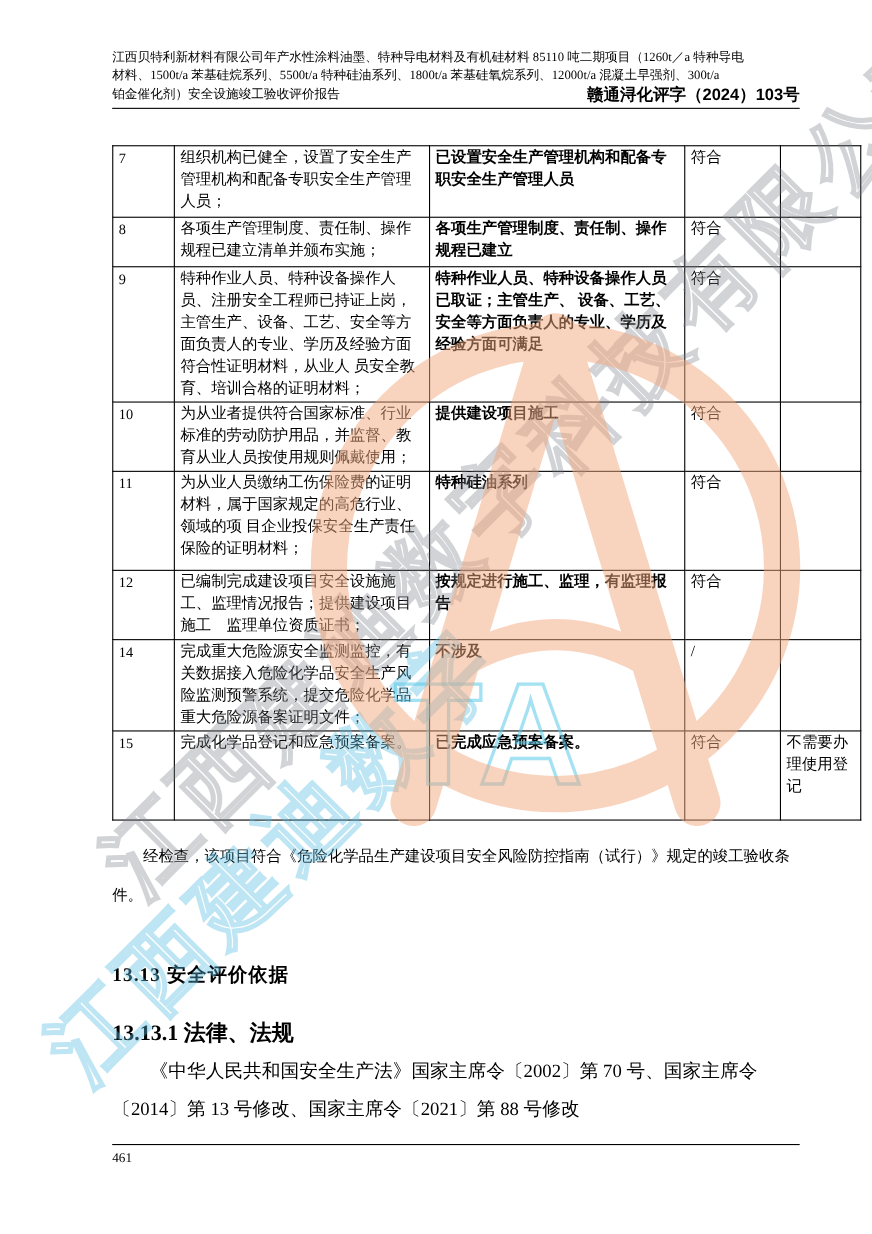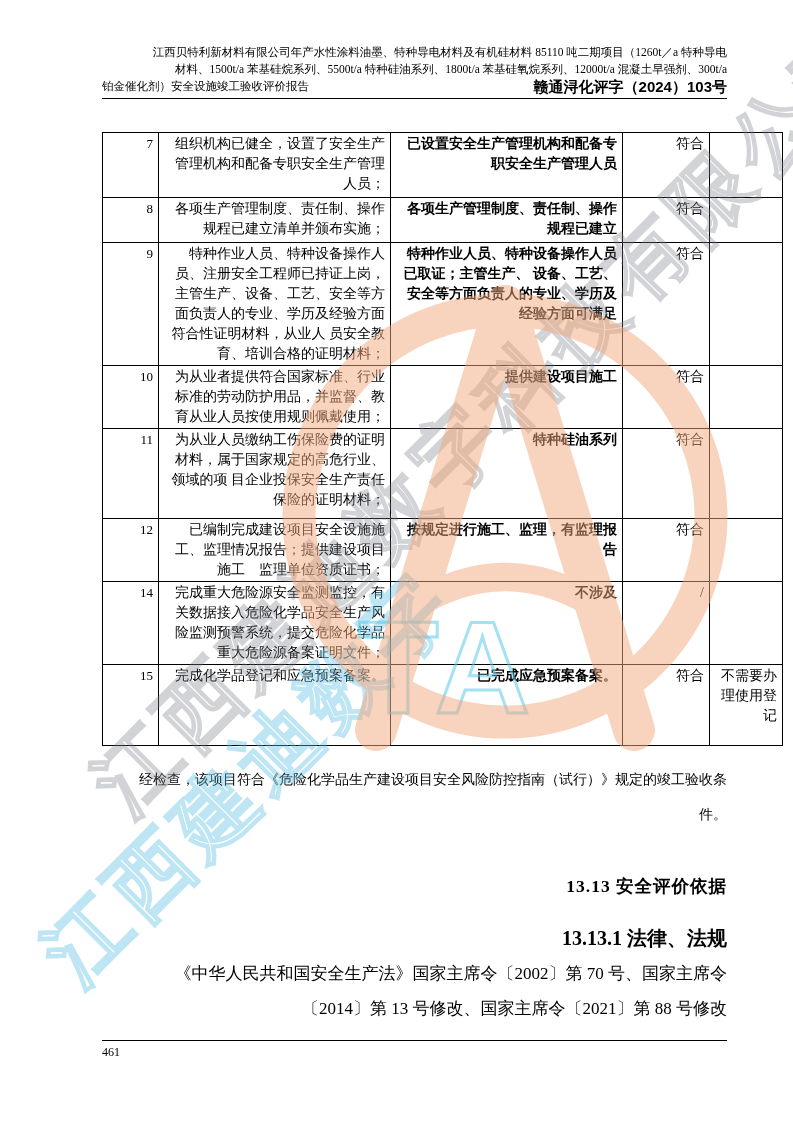--- a/index.html
+++ b/index.html
@@ -1,20 +1,20 @@
 <!DOCTYPE html>
 <html><head>
 <meta charset="utf-8">
 <style>
   html,body{margin:0;padding:0;}
   body{
     width:793px;height:1122px;background:#ffffff;position:relative;overflow:hidden;
     font-family:"Liberation Serif","DejaVu Serif",serif;color:#000;
   }
-  .content{position:absolute;left:102px;top:44px;width:625px;z-index:2;text-align:right;}
+  .content{position:absolute;left:102px;top:44px;width:625px;z-index:2;}
 
   
   .doc-header{font-size:11.5px;line-height:17px;border-bottom:1.2px solid #000;padding-bottom:3px;}
   .doc-header .hline{white-space:nowrap;}
   .doc-header .line3{display:flex;justify-content:space-between;align-items:flex-end;gap:48px;}
   .doc-number{font-weight:bold;font-family:"Liberation Sans","DejaVu Sans",sans-serif;font-size:15px;}
 
   
   table.check{border-collapse:collapse;table-layout:fixed;width:625px;margin-top:33px;
     font-size:14px;}

